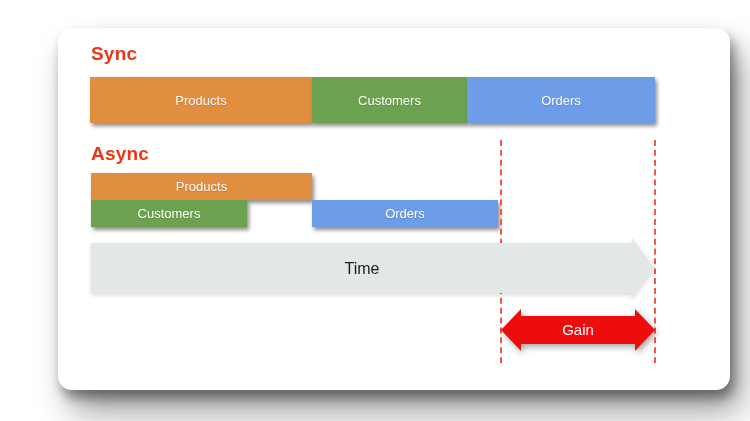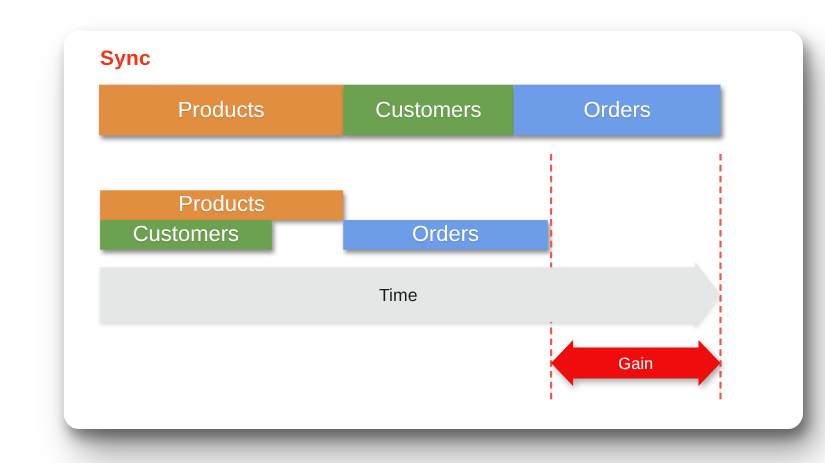--- a/index.html
+++ b/index.html
@@ -18,21 +18,21 @@
   .section-label {
     position:absolute; left:33px;
     font-size:19px; font-weight:600; letter-spacing:0.2px;
     color:#ee3517;
   }
   .sync-label  { top:15px; }
   .async-label { top:115px; }
   .bar {
     position:absolute;
     display:flex; align-items:center; justify-content:center;
-    color:#ffffff; font-size:20px;
+    color:#ffffff; font-size:13px;
     box-shadow: 2px 3px 4px rgba(0,0,0,0.45);
     text-shadow: 0 1px 1px rgba(0,0,0,0.15);
   }
   
   .sync-products  { left:32px;  top:49px; width:222px; height:46px; }
   .sync-customers { left:254px; top:49px; width:155px; height:46px; }
   .sync-orders    { left:409px; top:49px; width:188px; height:46px; }
   
   .async-products  { left:33px;  top:145px; width:221px; height:27px; }
   .async-customers { left:33px;  top:172px; width:156px; height:27px; }
@@ -58,20 +58,21 @@
 
 <div class="stage">
   <div class="card">
 
     <div class="section-label sync-label" style="color: rgb(238, 53, 23);">Sync</div>
 
     <div class="bar sync-products" style="background-color: rgb(226, 142, 65);">Products</div>
     <div class="bar sync-customers" style="background-color: rgb(108, 162, 79);">Customers</div>
     <div class="bar sync-orders" style="background-color: rgb(109, 156, 232);">Orders</div>
 
+    <div class="section-label async-label" style="color: rgb(238, 53, 23);">Async</div>
 
     <div class="bar async-products" style="background-color: rgb(226, 142, 65);">Products</div>
     <div class="bar async-customers" style="background-color: rgb(108, 162, 79);">Customers</div>
     <div class="bar async-orders" style="background-color: rgb(109, 156, 232);">Orders</div>
 
     <div class="dashed-line dashed-left" style="border-left-color: rgb(244, 86, 74);"></div>
     <div class="dashed-line dashed-right" style="border-left-color: rgb(244, 86, 74);"></div>
 
     <svg class="time-arrow-svg" viewBox="0 0 564 60">
       <polygon points="0,5 541,5 541,0 564,30 541,60 541,55 0,55" style="fill: rgb(227, 232, 231);"></polygon>

